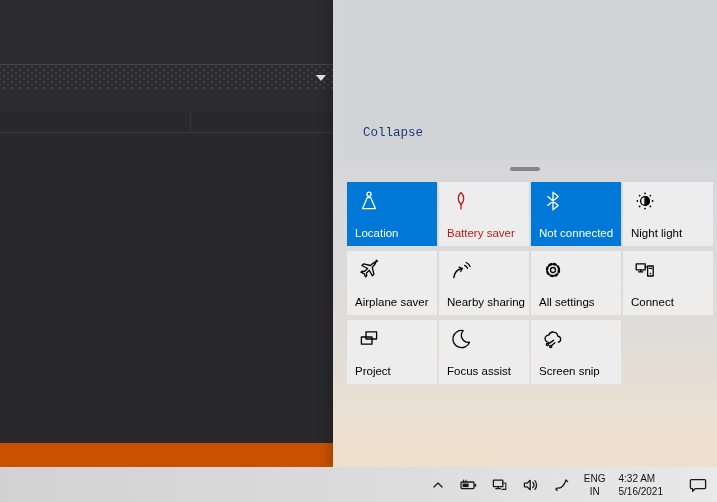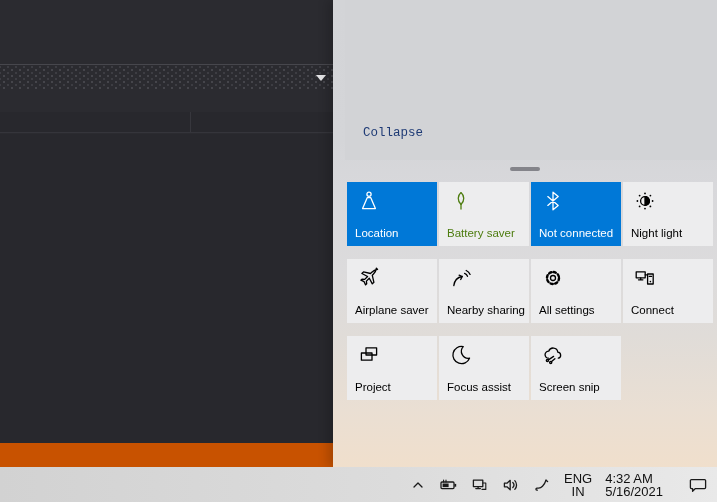--- a/index.html
+++ b/index.html
@@ -31,38 +31,38 @@
       #dcdbdc 58%, #e0dcd8 72%, #eadfd3 88%, #f0dfcc 100%);
     box-shadow:-5px 0 10px rgba(0,0,0,0.18); }
   .panel-top-section { position:absolute; left:12px; top:0; width:100%; height:160px;
     background:#d2d3d6;font-family:Liberation Mono, monospace; }
   .collapse-link { position:absolute; left:18px; top:126px; font-size:12.5px;
     color:#1e3a75; cursor:pointer; }
   .drag-handle { position:absolute; left:177px; top:167px; width:30px; height:4px;
     border-radius:2px; background:#84848a; cursor:grab; }
 
   .qa-grid { position:absolute; left:14px; top:182px; width:366px;
-    display:grid; grid-template-columns:repeat(4, 90px); gap:13px 2px; }
+    display:grid; grid-template-columns:repeat(4, 90px); gap:5px 2px; }
   .tile { position:relative; width:90px; height:64px; background:#ededee;
     color:#000000; cursor:pointer; }
   .tile.active { background:#0078d7; color:#ffffff; }
-  .tile.disabled { color:#4d7c0f; cursor:default; }
+  .tile.disabled { color:#b91c1c; cursor:default; }
   .tile-icon { position:absolute; left:10px; top:7px; width:24px; height:24px; display:block; }
   .tile-icon svg { display:block; }
   .tile-label { position:absolute; left:8px; bottom:7px; font-size:11.5px; white-space:nowrap; }
 
   
   .taskbar { position:absolute; left:0; top:467px; width:717px; height:35px;
     background:linear-gradient(90deg,#d2d2d2 0%, #dcdcdc 55%, #e9e9e9 100%); }
   .tray { position:absolute; right:0; top:0; height:100%; display:flex;
     align-items:center; gap:9px; padding-right:8px; color:#1a1a1a; }
   .tray-icon { width:22px; height:22px; display:flex; align-items:center;
     justify-content:center; cursor:pointer; }
   .tray-text { display:flex; flex-direction:column; align-items:center;
-    justify-content:flex-end; font-size:13px; line-height:13px; color:#111;
+    justify-content:flex-end; font-size:10px; line-height:13px; color:#111;
     cursor:pointer; padding:0 2px; }
   .tray-clock { align-items:flex-start; }
   .tray-gap { width:4px; }
 </style>
 </head>
 <body>
 
 <div class="stage">
 
   <div class="app">

